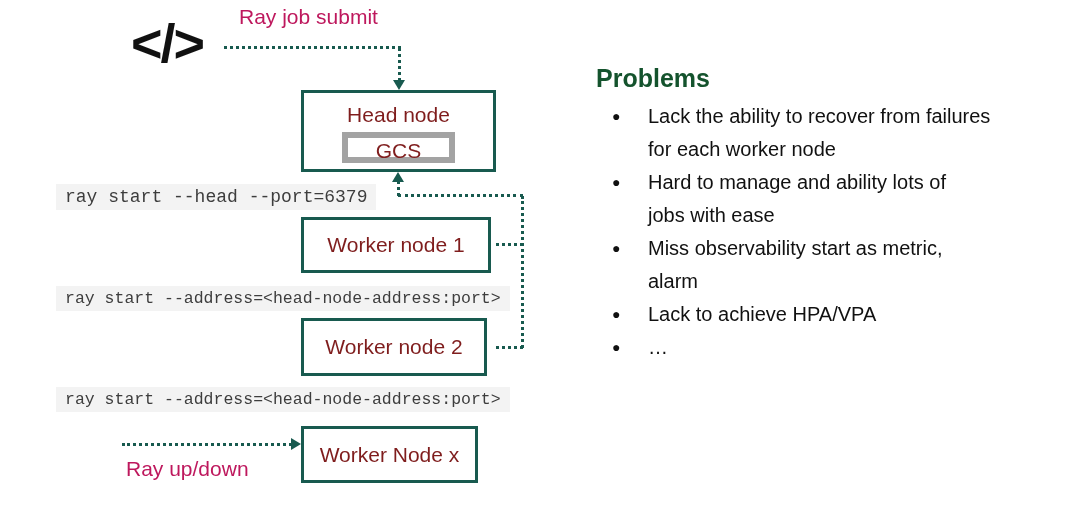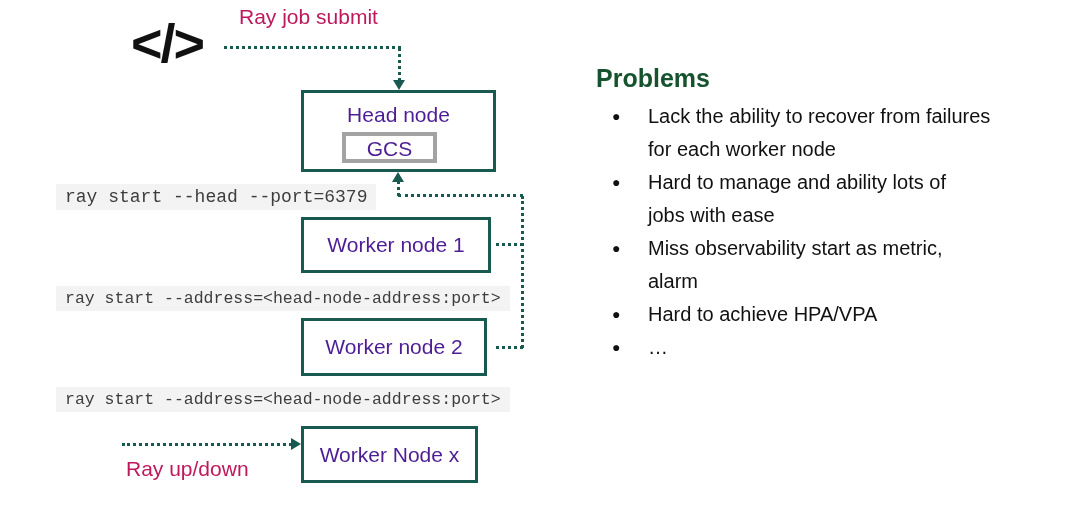--- a/index.html
+++ b/index.html
@@ -25,29 +25,29 @@
   }
   .lbl { font-size: 21px; color: #be185d; white-space: nowrap; }
   .lbl-job-submit { left: 239px; top: 5px; }
   .lbl-ray-updown { left: 126px; top: 457px; }
 
   .node-box {
     border: 3px solid #185a4f;
     background: #ffffff;
     text-align: center;
     font-size: 21px;
-    color: #4c1d95;
+    color: #7f1d1d;
   }
   .head-box { left: 301px; top: 90px; width: 195px; height: 82px; }
   .head-box .title { margin-top: 10px; line-height: 24px; }
   .gcs-box {
     position: absolute;
     left: 38px; top: 39px;
-    width: 95px; height: 31px;
-    border: 4px solid #a3a3a3;
+    width: 113px; height: 31px;
+    border: 6px solid #a3a3a3;
     line-height: 25px;
     font-size: 21px;
     text-align: center;
   }
   .worker1-box { left: 301px; top: 217px; width: 190px; height: 56px; }
   .worker2-box { left: 301px; top: 318px; width: 186px; height: 58px; }
   .workerx-box { left: 301px; top: 426px; width: 177px; height: 57px; }
   .node-box .vcenter { display: flex; align-items: center; justify-content: center; height: 100%; }
 
   .cmd {
@@ -176,21 +176,21 @@
       <span class="item-text">Hard to manage and ability lots of
 jobs with ease</span>
     </li>
     <li>
       <span class="bullet">●</span>
       <span class="item-text">Miss observability start as metric,
 alarm</span>
     </li>
     <li>
       <span class="bullet">●</span>
-      <span class="item-text">Hard to achieve HPA/VPA</span>
+      <span class="item-text">Lack to achieve HPA/VPA</span>
     </li>
     <li>
       <span class="bullet">●</span>
       <span class="item-text">…</span>
     </li>
   </ul>
 
 </div>
 
 </body></html>

